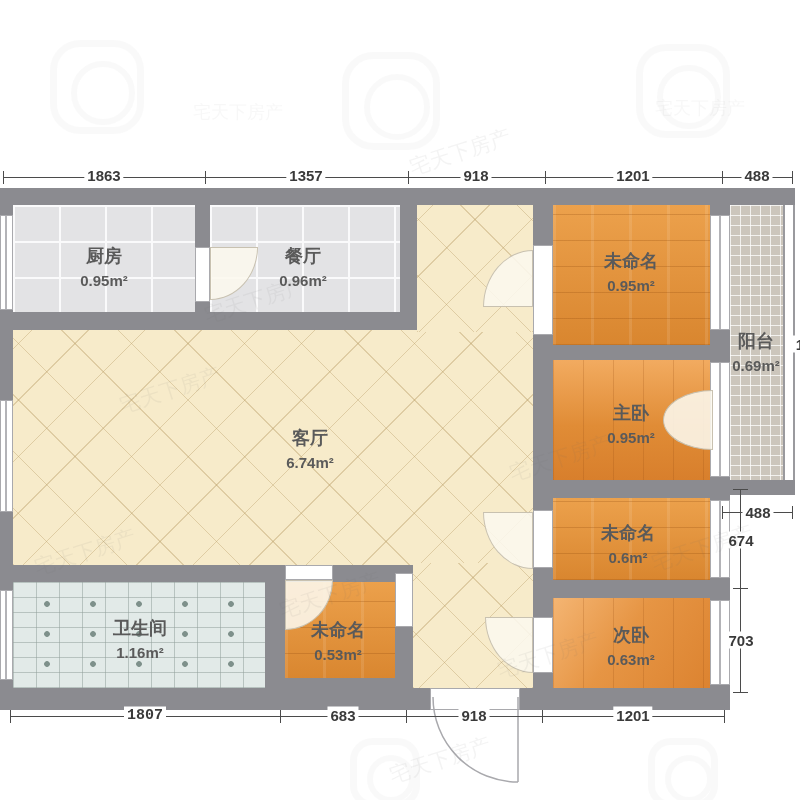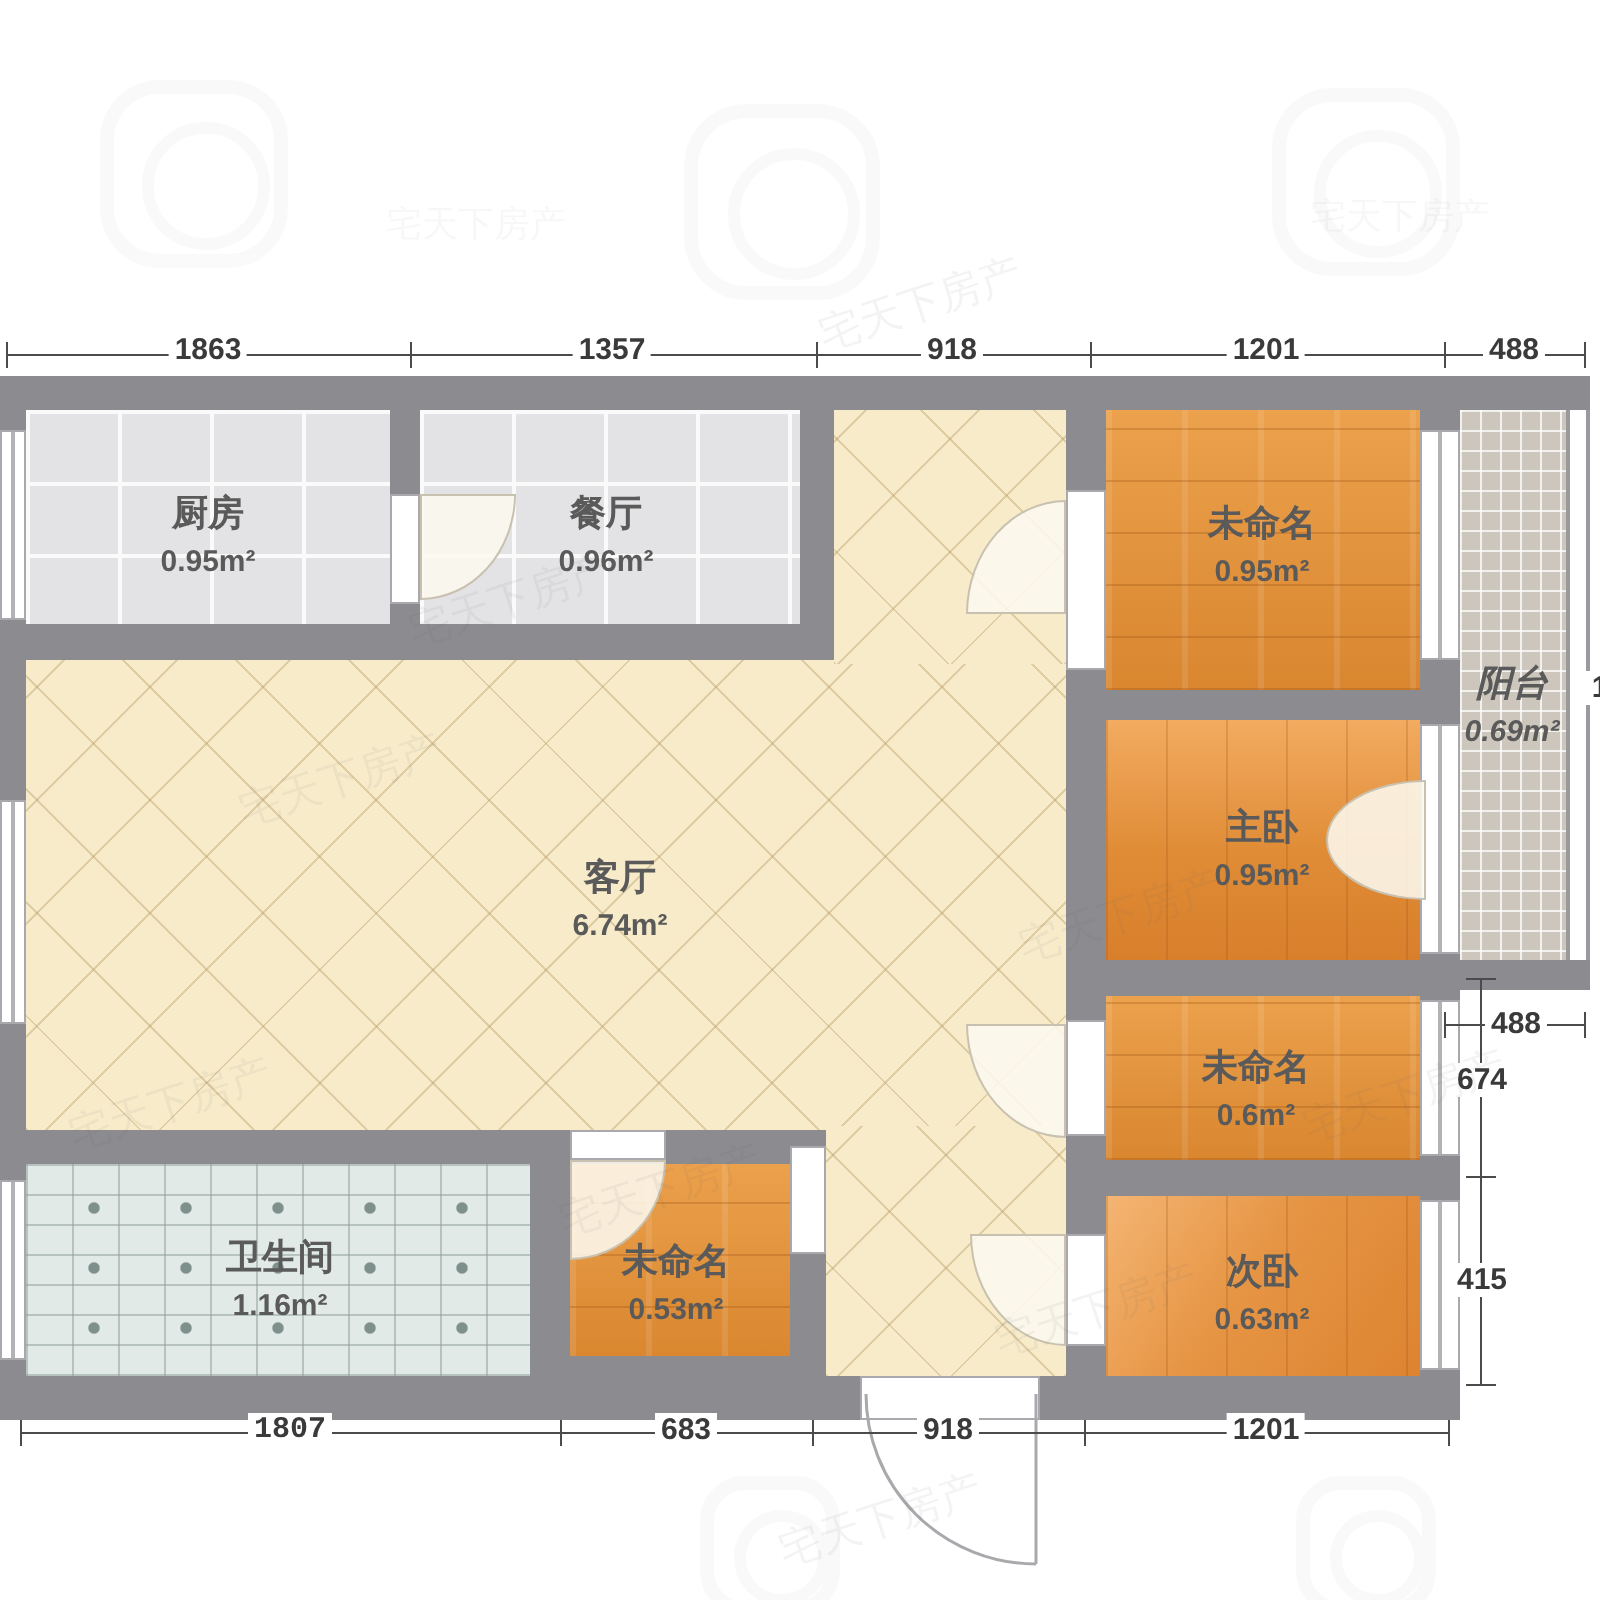--- a/index.html
+++ b/index.html
@@ -141,21 +141,21 @@
   <span class="ar">0.96m²</span>
 </div>
 <div class="room-label" style="left:310px;top:450px;">
   <span class="nm">客厅</span>
   <span class="ar">6.74m²</span>
 </div>
 <div class="room-label" style="left:631px;top:273px;">
   <span class="nm">未命名</span>
   <span class="ar">0.95m²</span>
 </div>
-<div class="room-label" style="left:756px;top:353px;font-style:italic;">
+<div class="room-label" style="left:756px;top:353px;">
   <span class="nm">阳台</span>
   <span class="ar">0.69m²</span>
 </div>
 <div class="room-label" style="left:631px;top:425px;">
   <span class="nm">主卧</span>
   <span class="ar">0.95m²</span>
 </div>
 <div class="room-label" style="left:628px;top:545px;">
   <span class="nm">未命名</span>
   <span class="ar">0.6m²</span>
@@ -199,21 +199,21 @@
 
 <div class="dline-h" style="left:722px;top:512px;width:71px;"></div>
 <div class="tick-v" style="left:722px;top:506px;"></div>
 <div class="tick-v" style="left:792px;top:506px;"></div>
 <div class="dim" style="left:758px;top:512px;">488</div>
 <div class="dline-v" style="left:740px;top:489px;height:204px;"></div>
 <div class="tick-h" style="left:733px;top:489px;"></div>
 <div class="tick-h" style="left:733px;top:588px;"></div>
 <div class="tick-h" style="left:733px;top:692px;"></div>
 <div class="dim" style="left:741px;top:540px;">674</div>
-<div class="dim" style="left:741px;top:640px;">415</div>
+<div class="dim" style="left:741px;top:640px;">703</div>
 <div class="dim" style="left:800px;top:344px;">1</div>
 
 <div class="wm-text" style="left:255px;top:300px;">宅天下房产</div>
 <div class="wm-text" style="left:460px;top:152px;">宅天下房产</div>
 <div class="wm-text" style="left:560px;top:458px;">宅天下房产</div>
 <div class="wm-text" style="left:330px;top:595px;">宅天下房产</div>
 <div class="wm-text" style="left:548px;top:655px;">宅天下房产</div>
 <div class="wm-text" style="left:85px;top:552px;">宅天下房产</div>
 <div class="wm-text" style="left:702px;top:548px;">宅天下房产</div>
 <div class="wm-text" style="left:440px;top:760px;">宅天下房产</div>

